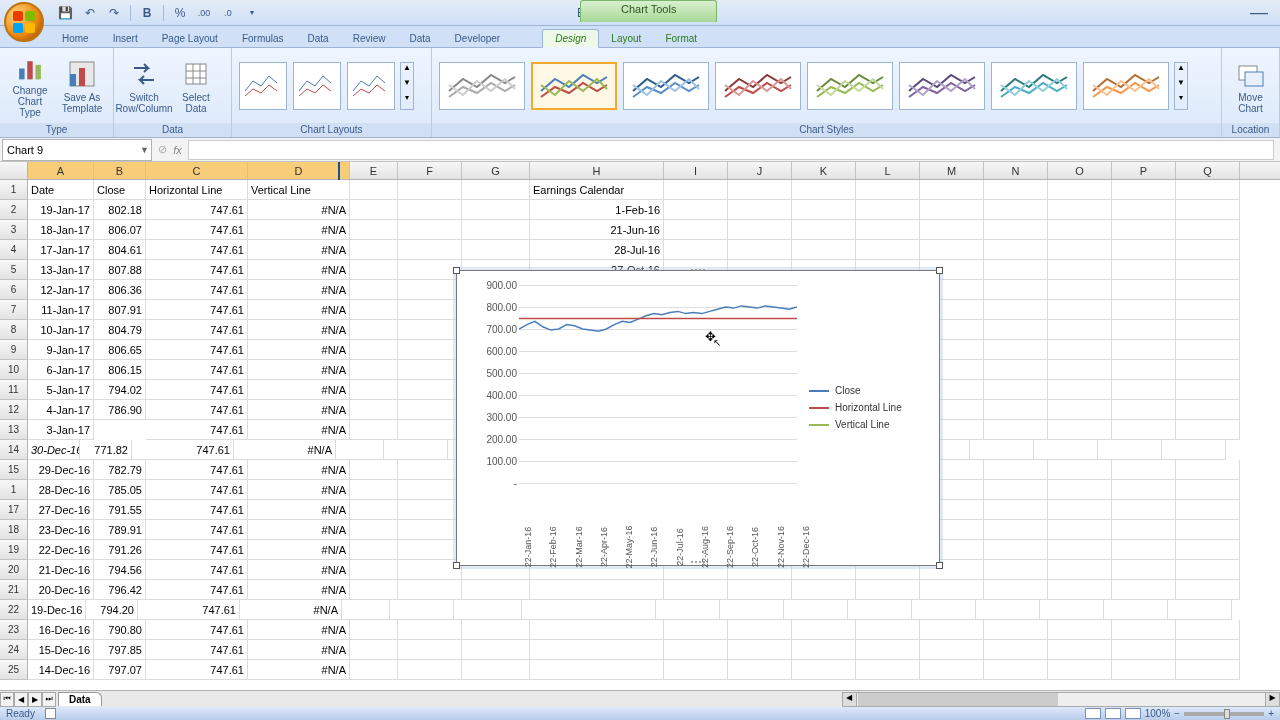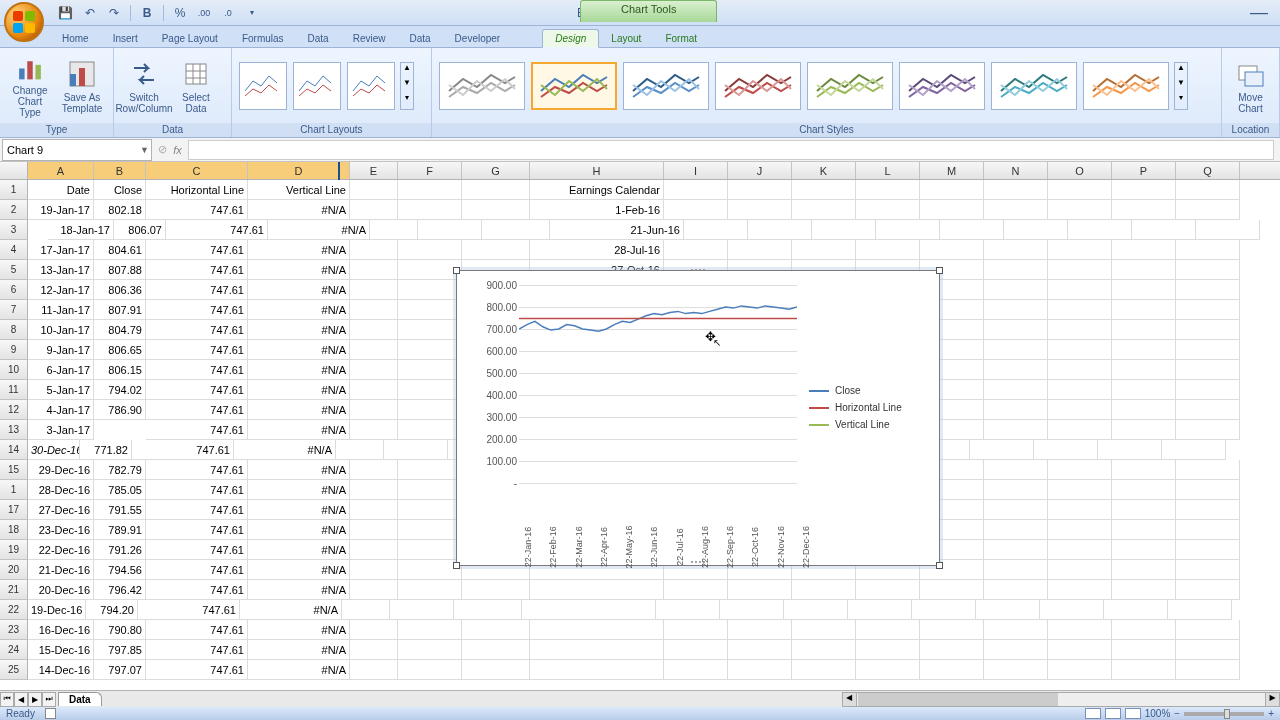--- a/index.html
+++ b/index.html
@@ -43,21 +43,21 @@
   .col-headers { display:flex; height:18px; background:linear-gradient(#f7f7f7,#e3e3e3); border-bottom:1px solid #b3b3b3; position:absolute; top:0; left:0; right:0; }
   .corner { width:28px; border-right:1px solid #b3b3b3; background:linear-gradient(#f7f7f7,#e3e3e3); }
   .col-h { border-right:1px solid #c3c3c3; text-align:center; font-size:11px; color:#333; line-height:18px; }
   .col-h.sel { background:#f7cd7a; }
 
   .rows-wrap { position:absolute; top:18px; left:0; right:0; bottom:0; }
   .row { display:flex; height:20px; }
   .row-h { width:28px; background:linear-gradient(#f7f7f7,#e3e3e3); border-right:1px solid #b3b3b3; border-bottom:1px solid #c3c3c3; text-align:center; font-size:10px; color:#333; line-height:20px; }
   .cell { border-right:1px solid #dcdcdc; border-bottom:1px solid #dcdcdc; padding:0 3px; line-height:20px; font-size:11px; overflow:hidden; white-space:nowrap; }
   .cell.r { text-align:right; }
-  .cell.c { text-align:right; }
+  .cell.c { text-align:left; }
   .sel-border { position:absolute; border:2px solid #1a4f8b; pointer-events:none; }
 
   .chart-object { position:absolute; top:108px; left:456px; width:484px; height:296px; background:#fff; border:1px solid #7a7a7a; box-shadow: 0 0 0 3px rgba(180,200,230,0.4); }
   .chart-handles .h { position:absolute; width:7px; height:7px; background:#fff; border:1px solid #555; }
   .chart-handles .dots { position:absolute; width:30px; height:6px; display:flex; justify-content:center; gap:2px; left:50%; transform:translateX(-50%);}
   .chart-handles .dots span{width:2px;height:2px;background:#888;border-radius:50%;}
   .plot-area { position:absolute; top:14px; left:62px; width:278px; height:198px; }
   .y-labels { position:absolute; top:14px; left:8px; width:52px; height:198px; }
   .y-lab { position:absolute; right:0; font-size:10px; color:#555; transform:translateY(-50%); }
   .gridline { position:absolute; left:0; right:0; height:1px; background:#ddd; }
@@ -345,21 +345,21 @@
         <div class="cell" style="width: 64px;"></div>
         <div class="cell" style="width: 64px;"></div>
         <div class="cell" style="width: 64px;"></div>
         <div class="cell" style="width: 64px;"></div>
         <div class="cell" style="width: 64px;"></div>
         <div class="cell" style="width: 64px;"></div>
         <div class="cell" style="width: 64px;"></div>
       </div>
       <div class="row">
         <div class="row-h">3</div>
-        <div class="cell r" style="width: 66px; margin-left: 20px;">18-Jan-17</div>
+        <div class="cell r" style="width: 66px;">18-Jan-17</div>
         <div class="cell r" style="width: 52px;">806.07</div>
         <div class="cell r" style="width: 102px;">747.61</div>
         <div class="cell r" style="width: 102px;">#N/A</div>
         <div class="cell" style="width: 48px;"></div>
         <div class="cell" style="width: 64px;"></div>
         <div class="cell" style="width: 68px;"></div>
         <div class="cell r" style="width: 134px;">21-Jun-16</div>
         <div class="cell" style="width: 64px;"></div>
         <div class="cell" style="width: 64px;"></div>
         <div class="cell" style="width: 64px;"></div>

